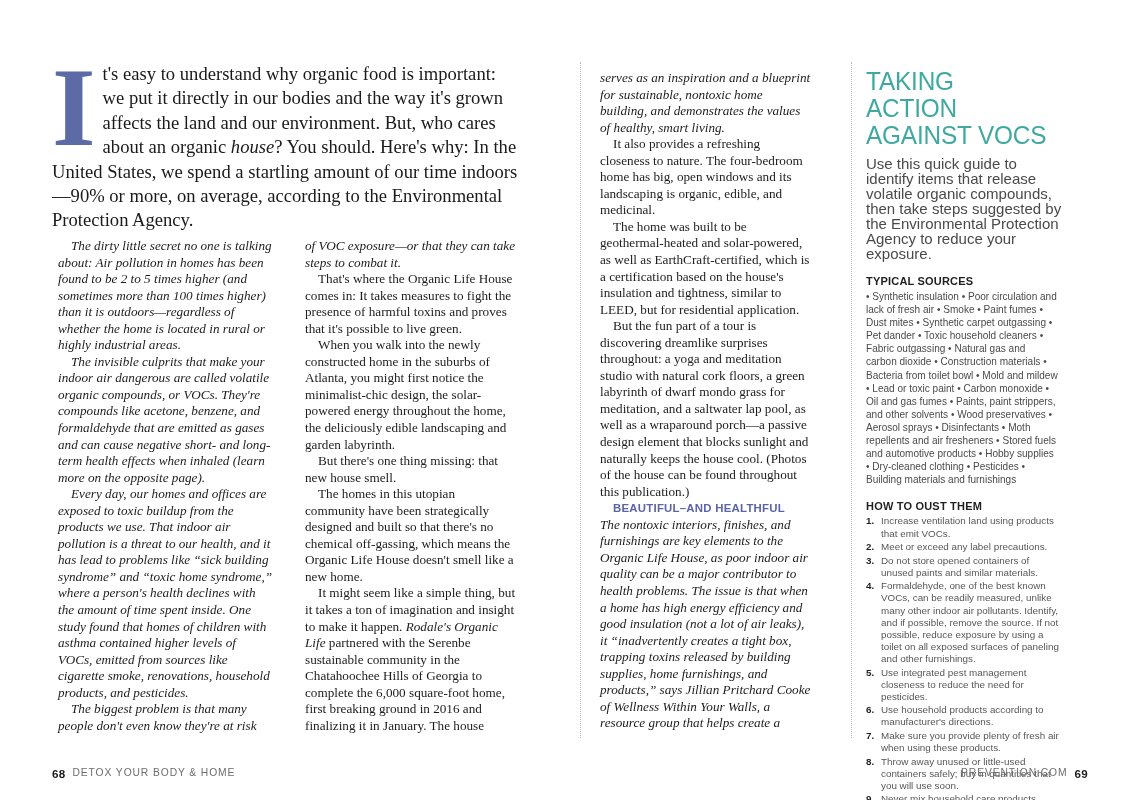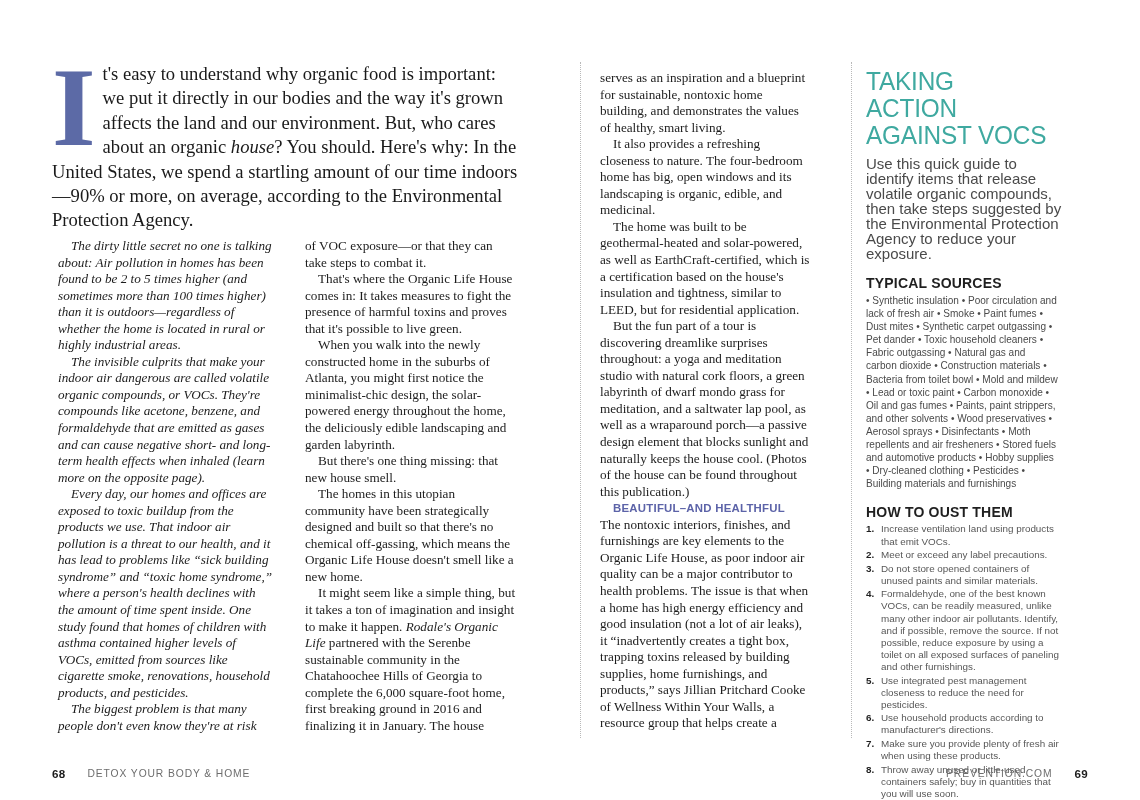--- a/index.html
+++ b/index.html
@@ -42,21 +42,21 @@
   .col {
     position:absolute;
     font-family:"Liberation Serif", serif;
     font-size:13.2px;
     line-height:16.55px;
     color:#1c1c1c;
     text-align:left;
     hyphens:none;
   }
   .col p { margin:0; text-indent:13px; }
-  .col p.noind { text-indent:0; }
+  .col p.noind { text-indent:0;font-style:italic; }
   .col p em { font-style:italic; }
 
   #col1 { left:58px;  top:238px; width:215px;font-style:italic; }
   #col2 { left:305px; top:238px; width:212px; }
   #col3 { left:600px; top:70px;  width:212px; }
 
   .subhead {
     font-family:"Liberation Sans", sans-serif;
     font-weight:700;
     font-size:11.4px;
@@ -97,21 +97,21 @@
   }
   .sb-intro {
     font-size:15px;
     line-height:15px;
     color:#4a4a4a;
     margin:0 0 14px 0;
   }
   .sb-head {
     font-family:"Liberation Sans", sans-serif;
     font-weight:700;
-    font-size:14px;
+    font-size:11px;
     letter-spacing:0.2px;
     color:#1f1f1f;
     text-transform:uppercase;
     margin:0 0 3px 0;
   }
   .sb-sources {
     font-size:10.05px;
     line-height:13.1px;
     color:#4a4a4a;
     margin:0 4px 14px 0;
@@ -135,22 +135,22 @@
   
   .folio {
     position:absolute;
     bottom:20px;
     font-family:"Liberation Sans", sans-serif;
     font-size:10.3px;
     letter-spacing:0.9px;
     color:#6d6d6d;
     text-transform:uppercase;
     display:flex;
-    align-items:center;
-    gap:22px;
+    align-items:flex-start;
+    gap:7px;
   }
   .folio .pg {
     font-weight:700;
     font-size:11.6px;
     color:#1c1c1c;
     letter-spacing:0.3px;
   }
   #folio-left  { left:52px; }
   #folio-right { right:52px; }
 </style>

